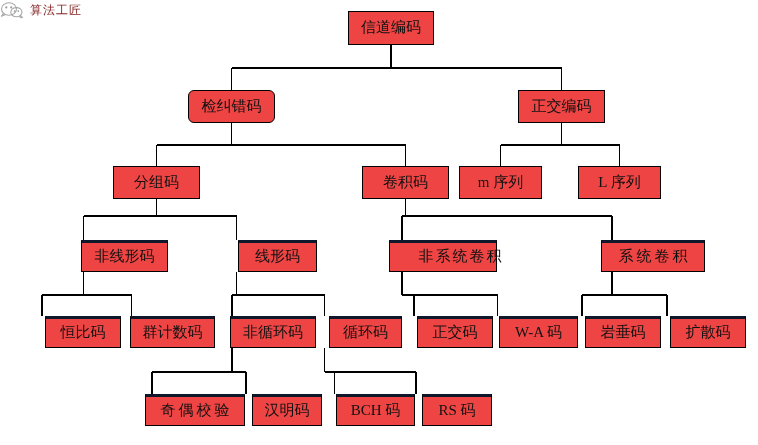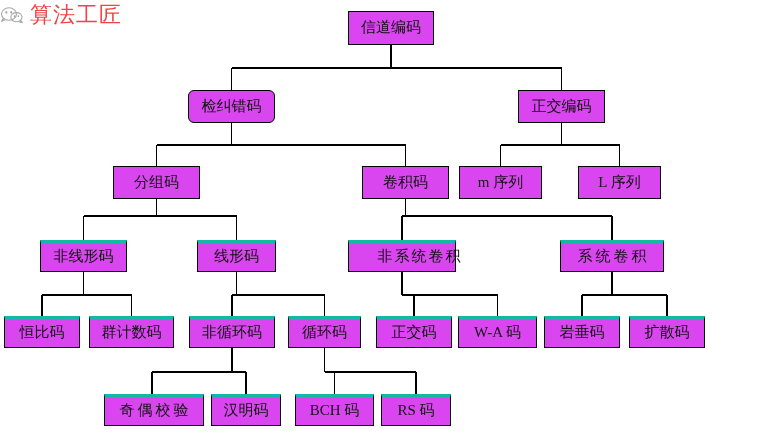--- a/index.html
+++ b/index.html
@@ -18,52 +18,53 @@
   #edges {
     position: absolute;
     left: 0;
     top: 0;
     width: 758px;
     height: 445px;
   }
   .node {
     position: absolute;
     box-sizing: border-box;
-    background: #d946ef;
+    background: #ef4444;
     border: 1px solid #000000;
     display: flex;
     align-items: center;
     justify-content: center;
     color: #111111;
     white-space: nowrap;
     line-height: 1;
   }
   .node.heavy-top {
-    border-top: 3px solid #14b8a6;
+    border-top: 3px solid #0f172a;
+    margin-left: 41px;
   }
   .node .label {
     display: block;
     padding-bottom: 1px;
   }
   .node.sp .label { letter-spacing: 3px; text-indent: 3px; }
   .node.sp2 .label { letter-spacing: 2px; text-indent: 2px; }
 
   #watermark {
     position: absolute;
     display: flex;
     align-items: center;
     gap: 6px;
     color: #8a8a8a;
     user-select: none;
   }
   #watermark .wm-text {
     font-family: "Liberation Sans", "DejaVu Sans", sans-serif;
-    font-size: 22px;
+    font-size: 12px;
     letter-spacing: 1px;
-    color: #ef4444;
+    color: #7f1d1d;
   }
   #watermark .wm-logo { display: block; }
 </style>
 </head>
 <body>
 
 <div id="diagram-root">
 
   <svg id="edges" viewBox="0 0 758 445" width="758" height="445" aria-hidden="true">
       <line x1="391" y1="45" x2="391" y2="68" stroke="#000000" stroke-width="1.6" shape-rendering="crispEdges"></line>

